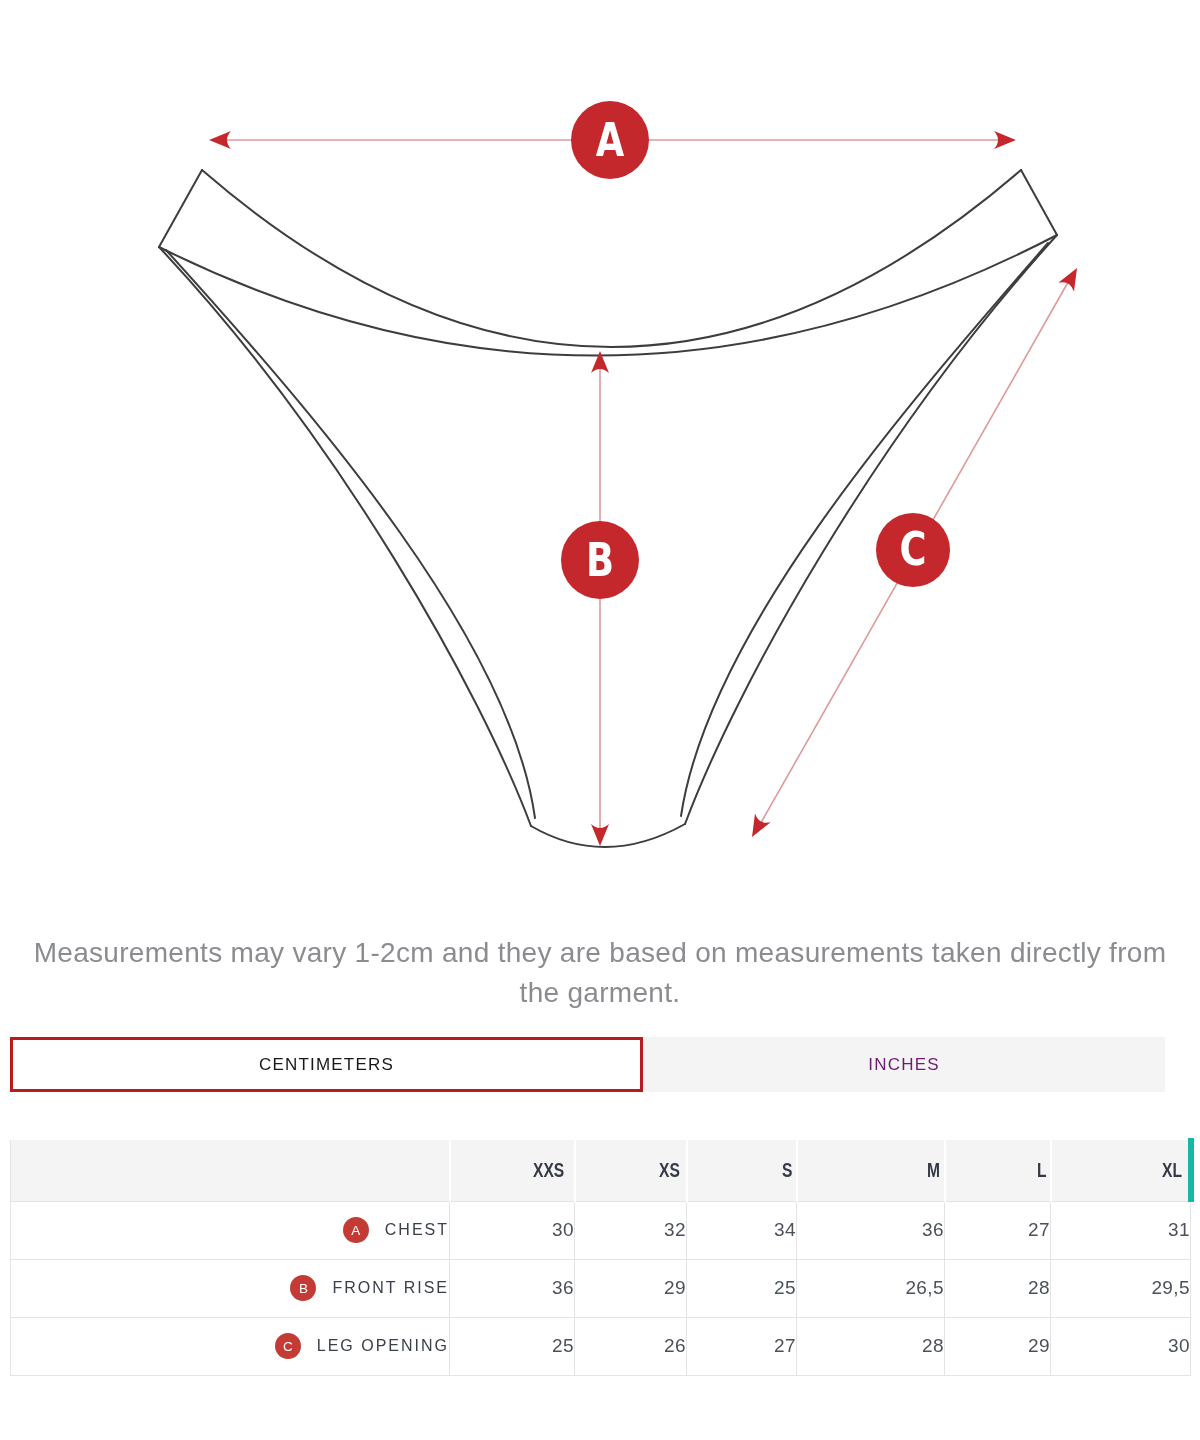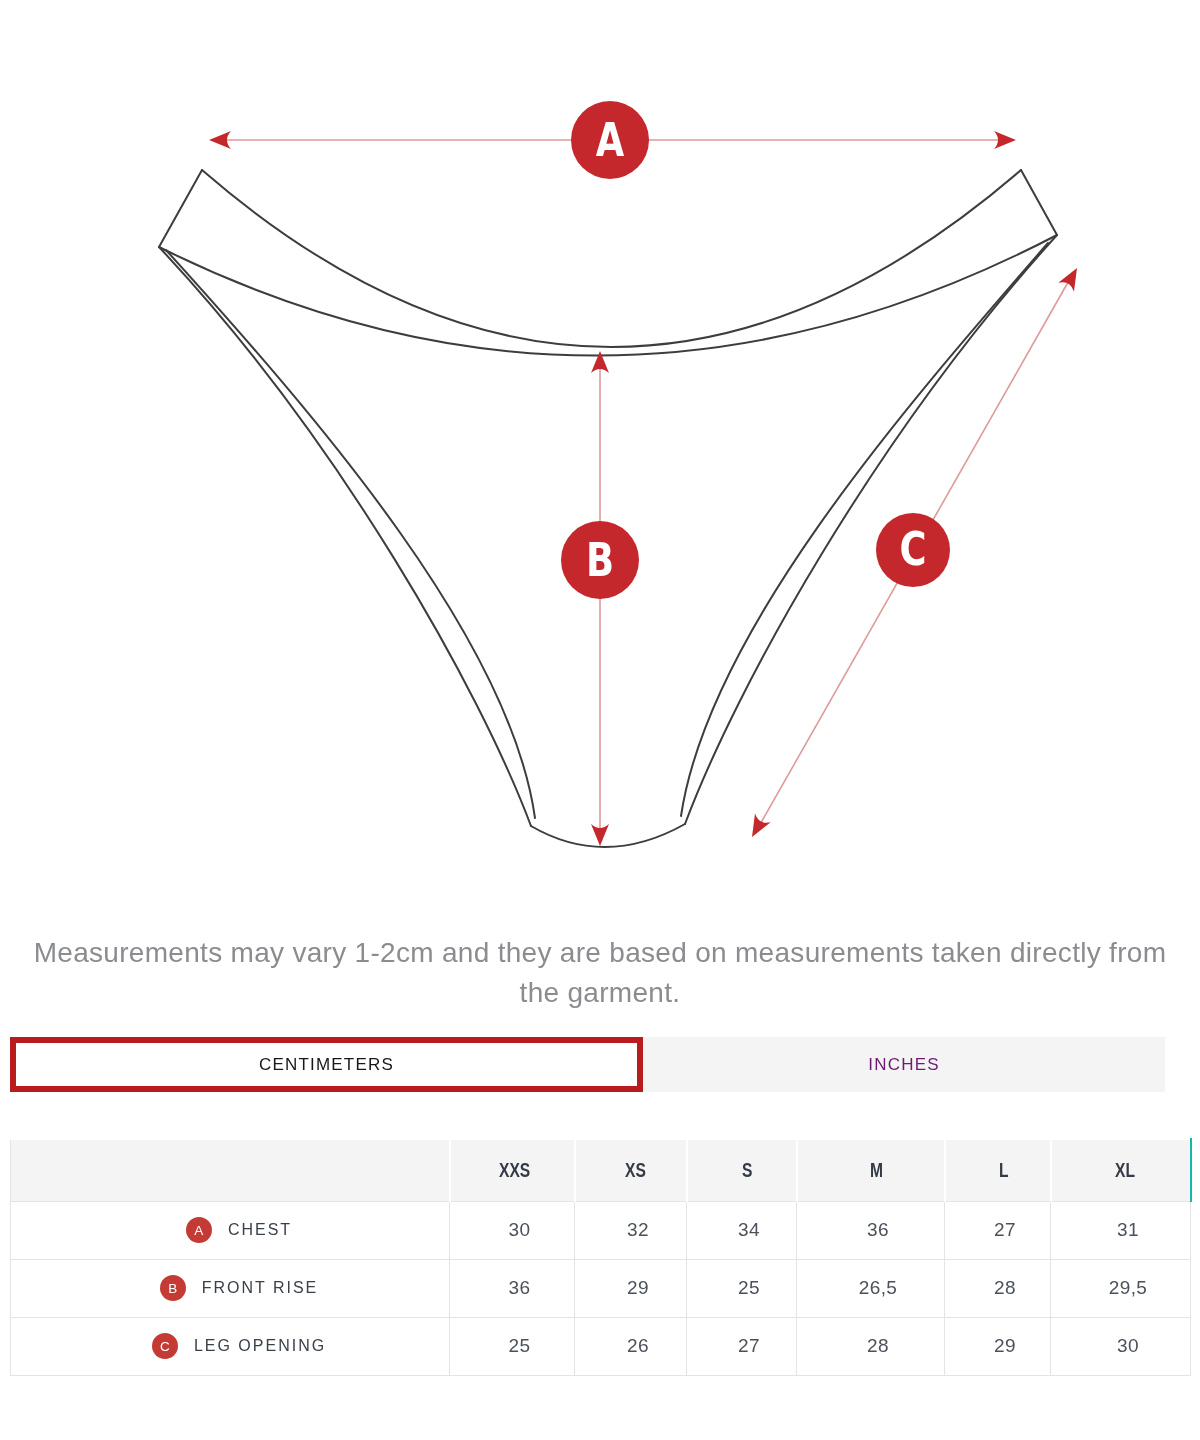--- a/index.html
+++ b/index.html
@@ -45,53 +45,53 @@
     display:flex;align-items:center;justify-content:center;
     font-size:17px;
     letter-spacing:1.2px;
     cursor:pointer;
     box-sizing:border-box;
     user-select:none;
   }
   .tab.active{
     width:633px;
     background:#ffffff;
-    border:6px solid #b91c1c;
+    border:3px solid #b91c1c;
     color:#17181a;
   }
   .tab.inactive{
     width:522px;
     background:#f4f4f5;
     color:#701a75;
   }
 
   
   .size-table{
     margin:46px 0 0 10px;
     border-collapse:collapse;
     width:1180px;
     table-layout:fixed;
   }
   .size-table th,.size-table td{
     box-sizing:border-box;
     padding:0 0 0 15px;
-    text-align:center;
+    text-align:right;
     vertical-align:middle;
     border:1px solid #e4e4e7;
   }
   .size-table thead th{
     background:#f4f4f5;
     height:62px;
     border:2px solid #ffffff;
     border-bottom:1px solid #e4e4e7;
     font-size:20px;
     color:#353b46;
   }
   .size-table thead th:first-child{border-left:1px solid #e4e4e7;}
-  .size-table thead th:last-child{border-right:2px solid #14b8a6;}
+  .size-table thead th:last-child{border-right:6px solid #14b8a6;}
   .size-table thead th.corner{background:#f4f4f5;}
   .cond{
     display:inline-block;
     transform:scaleX(0.78);
     transform-origin:left center;
     font-weight:bold;
     white-space:nowrap;
   }
   .size-table tbody td{
     height:58px;

